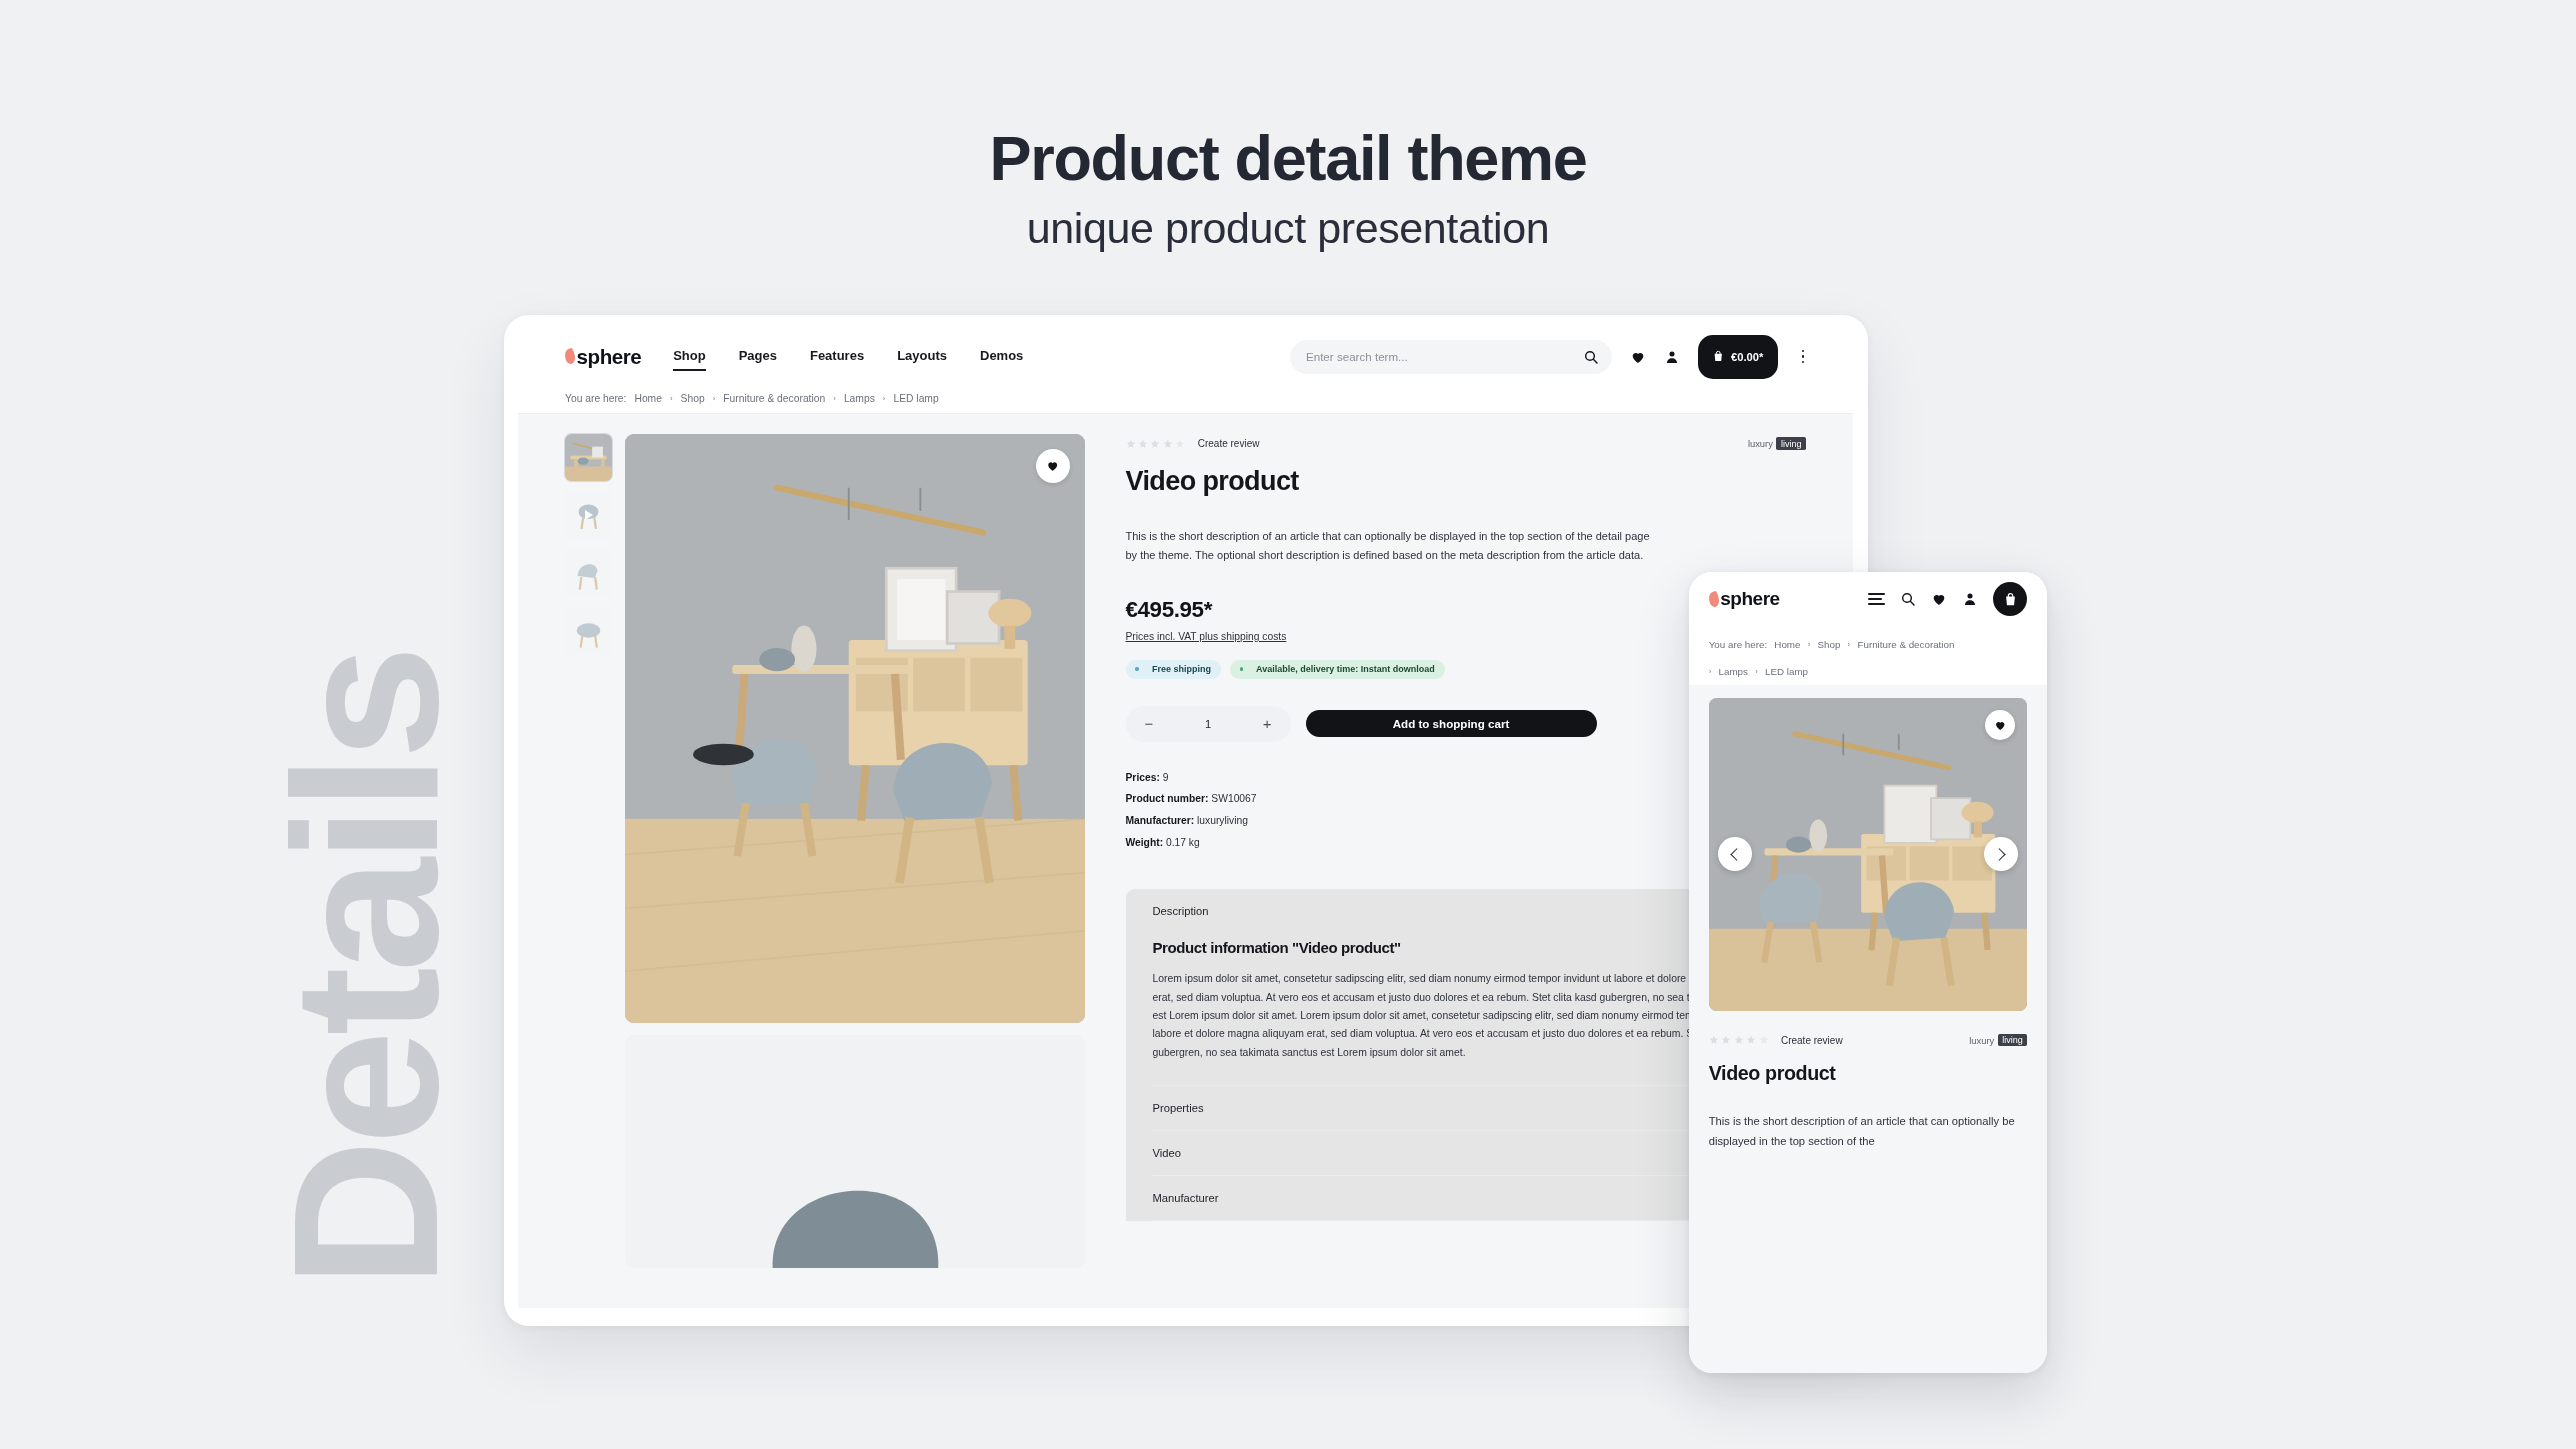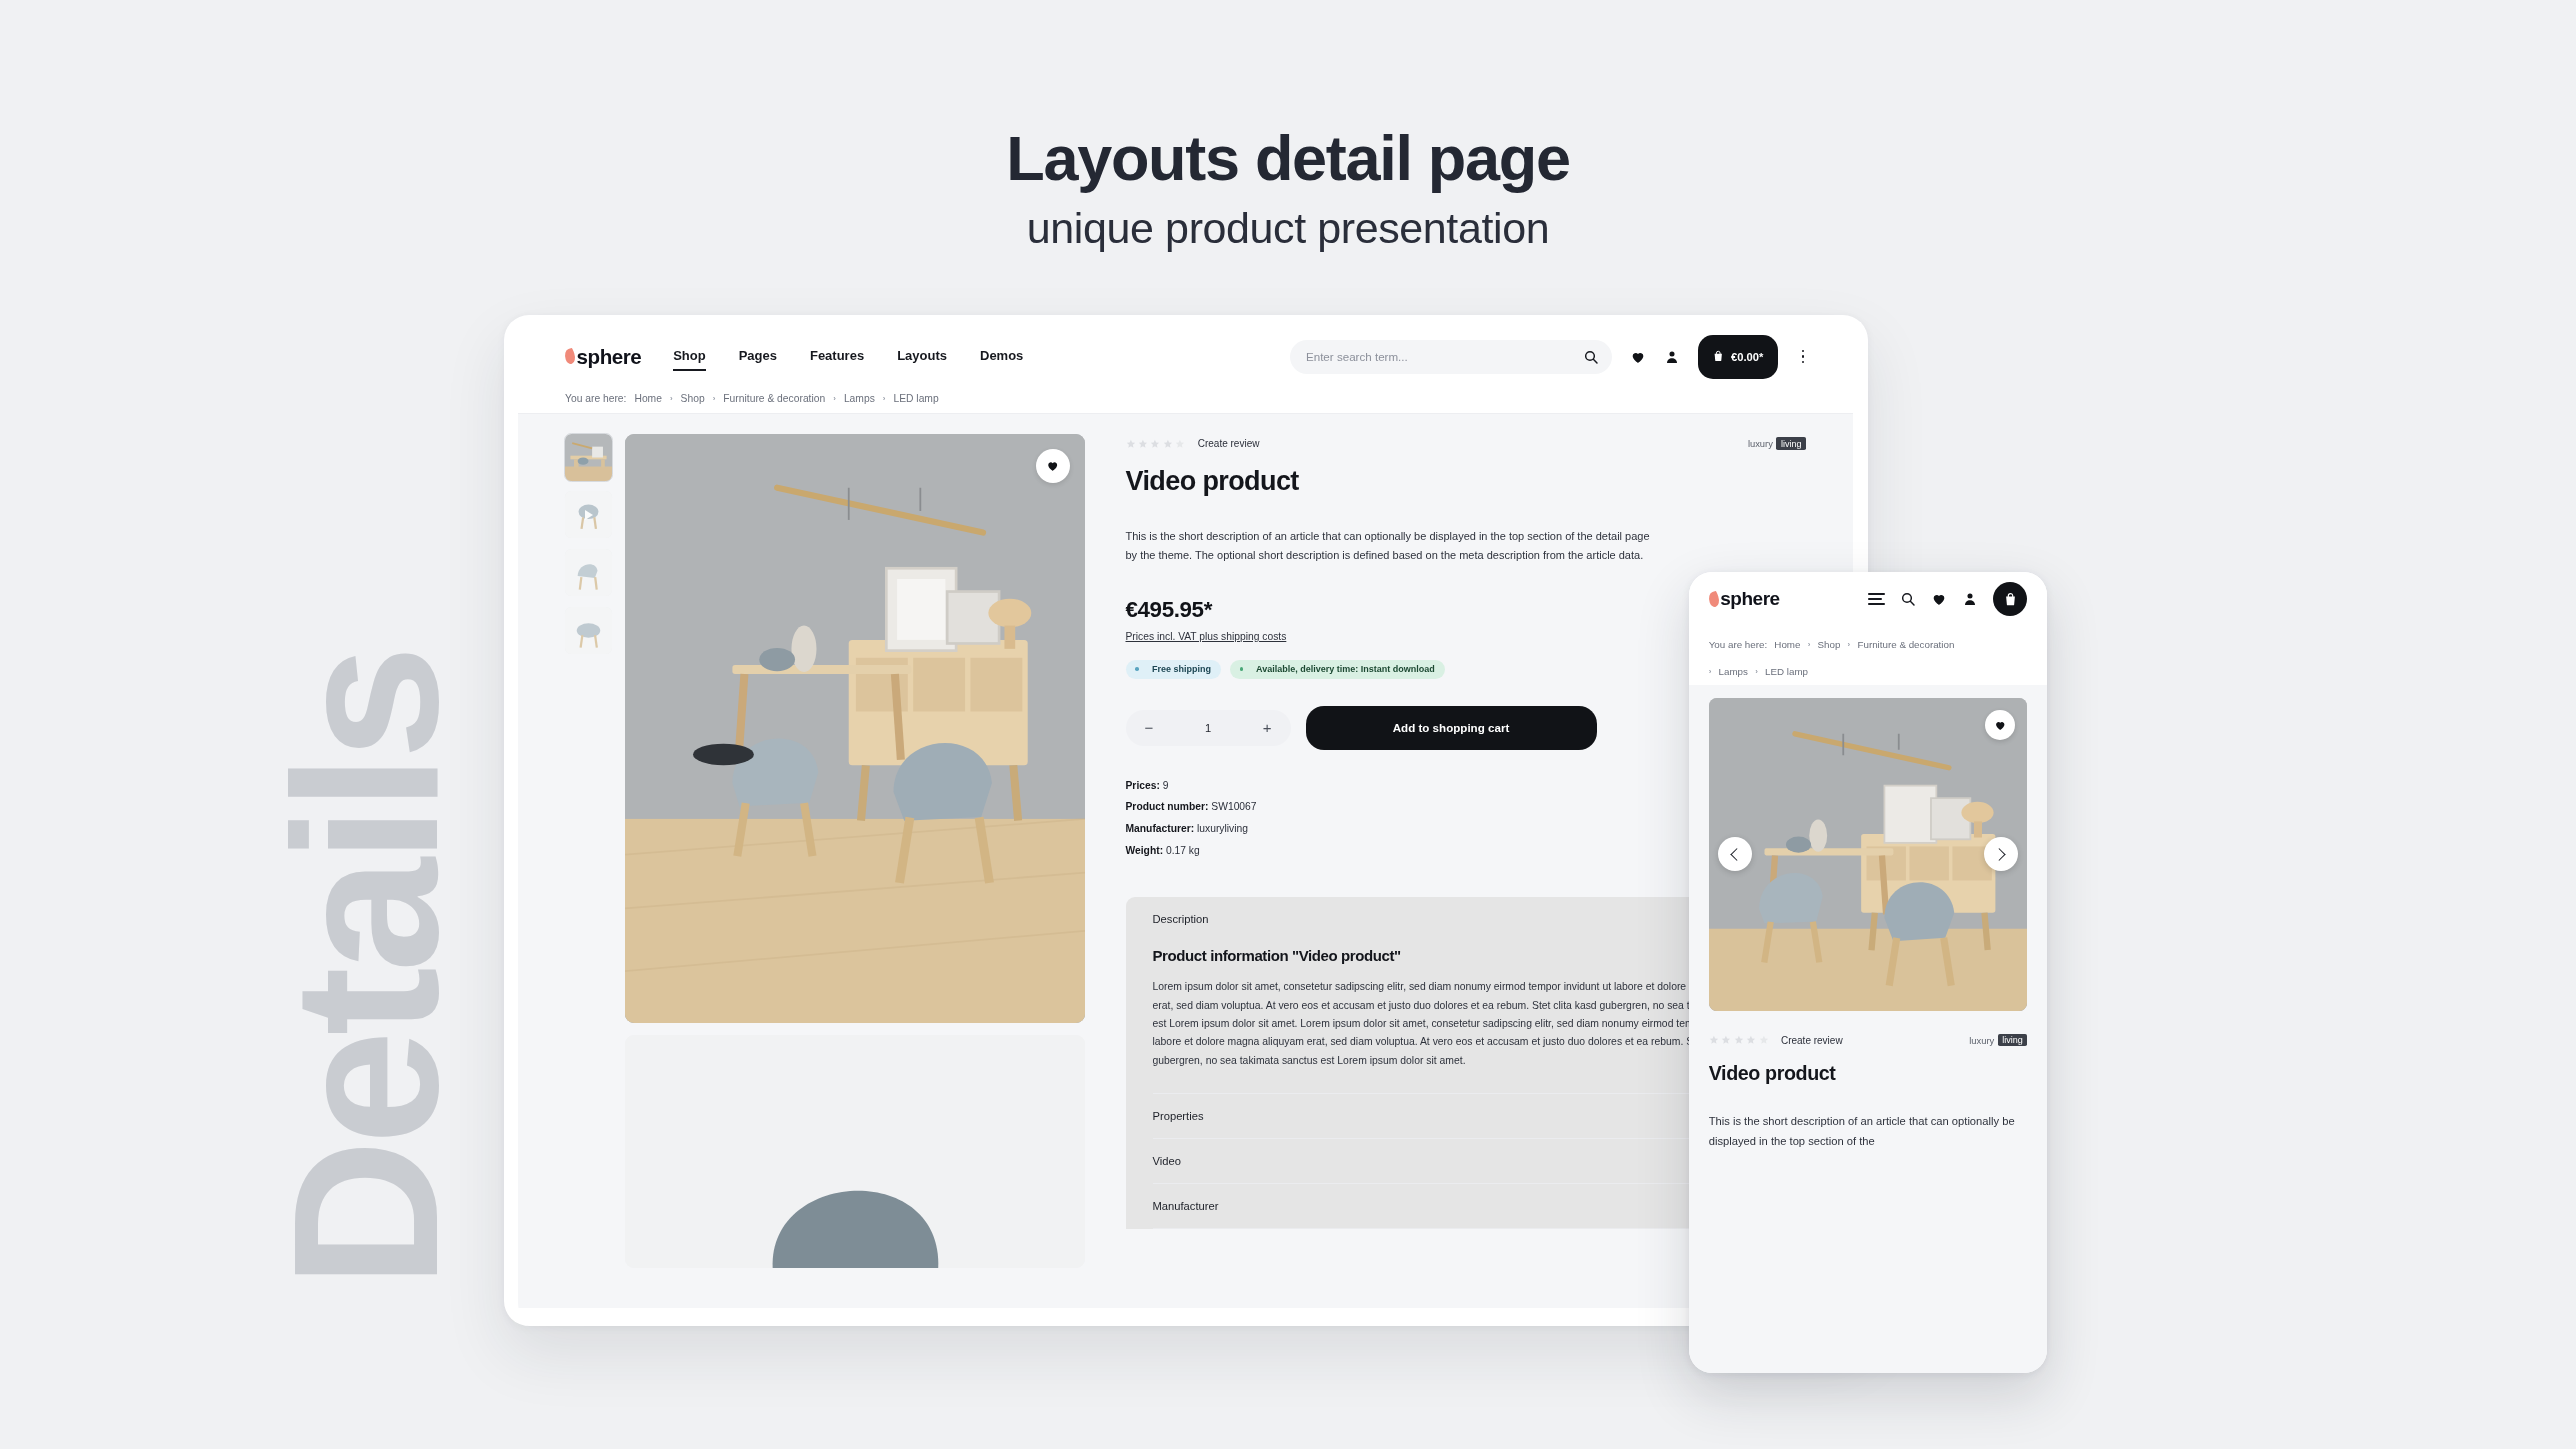--- a/index.html
+++ b/index.html
@@ -129,21 +129,21 @@
   .badge .dot { width:3.6px; height:3.6px; border-radius:50%; display:block; }
   .badge.ship { background:#dff0f7; color:#1d4754; }
   .badge.ship .dot { background:#5aa4c0; }
   .badge.avail { background:#d9f0e3; color:#1d4a33; }
   .badge.avail .dot { background:#4aa777; }
   .buy-row { display:flex; gap:15px; margin-top:27px; align-items:center; }
   .qty { display:flex; align-items:center; width:165px; height:36px; background:#f0f1f4; border-radius:18px; padding:0 14.3px; }
   .qty button { border:none; background:transparent; font-size:15px; color:#4a4f5a; cursor:pointer; width:18px; line-height:1; font-family:"Liberation Sans", sans-serif; }
   .qty .val { flex:1; text-align:center; font-size:11.2px; color:#1d2028; }
   .addcart {
-    flex:1; max-width:291px; height:44px; border:none; border-radius:18px;
+    flex:1; max-width:291px; height:27px; border:none; border-radius:18px;
     background:#111317; color:#fff; font-size:11.6px; font-weight:700; cursor:pointer;
     font-family:"Liberation Sans", sans-serif;
   }
   .meta { margin-top:30px; display:flex; flex-direction:column; gap:10.7px; }
   .meta div { font-size:10.3px; color:#2b2f3a; }
   .meta b { font-weight:700; color:#14161c; }
 
   .accordion {
     margin-top:41px; background:#e5e5e5; border-radius:9px 9px 0 0; padding: 0 27px;
     margin-right:0; margin-left:0;
@@ -195,21 +195,21 @@
   .mb-review .stars { margin-right:12.5px; }
   .mb-title { font-size:19.7px; font-weight:700; color:#14161c; letter-spacing:-0.4px; margin-top:16px; }
   .mb-desc { margin-top:27px; font-size:11.2px; line-height:1.72; color:#2e323c; }
 </style>
 </head>
 <body>
 
 <div class="stage">
 
   <div class="hero">
-    <h1>Layouts detail page</h1>
+    <h1>Product detail theme</h1>
     <h2>unique product presentation</h2>
   </div>
 
   <div class="watermark">Details</div>
 
   <div class="desktop">
     <div class="dt-inner">
 
       <div class="navbar">
         <div class="logo">

